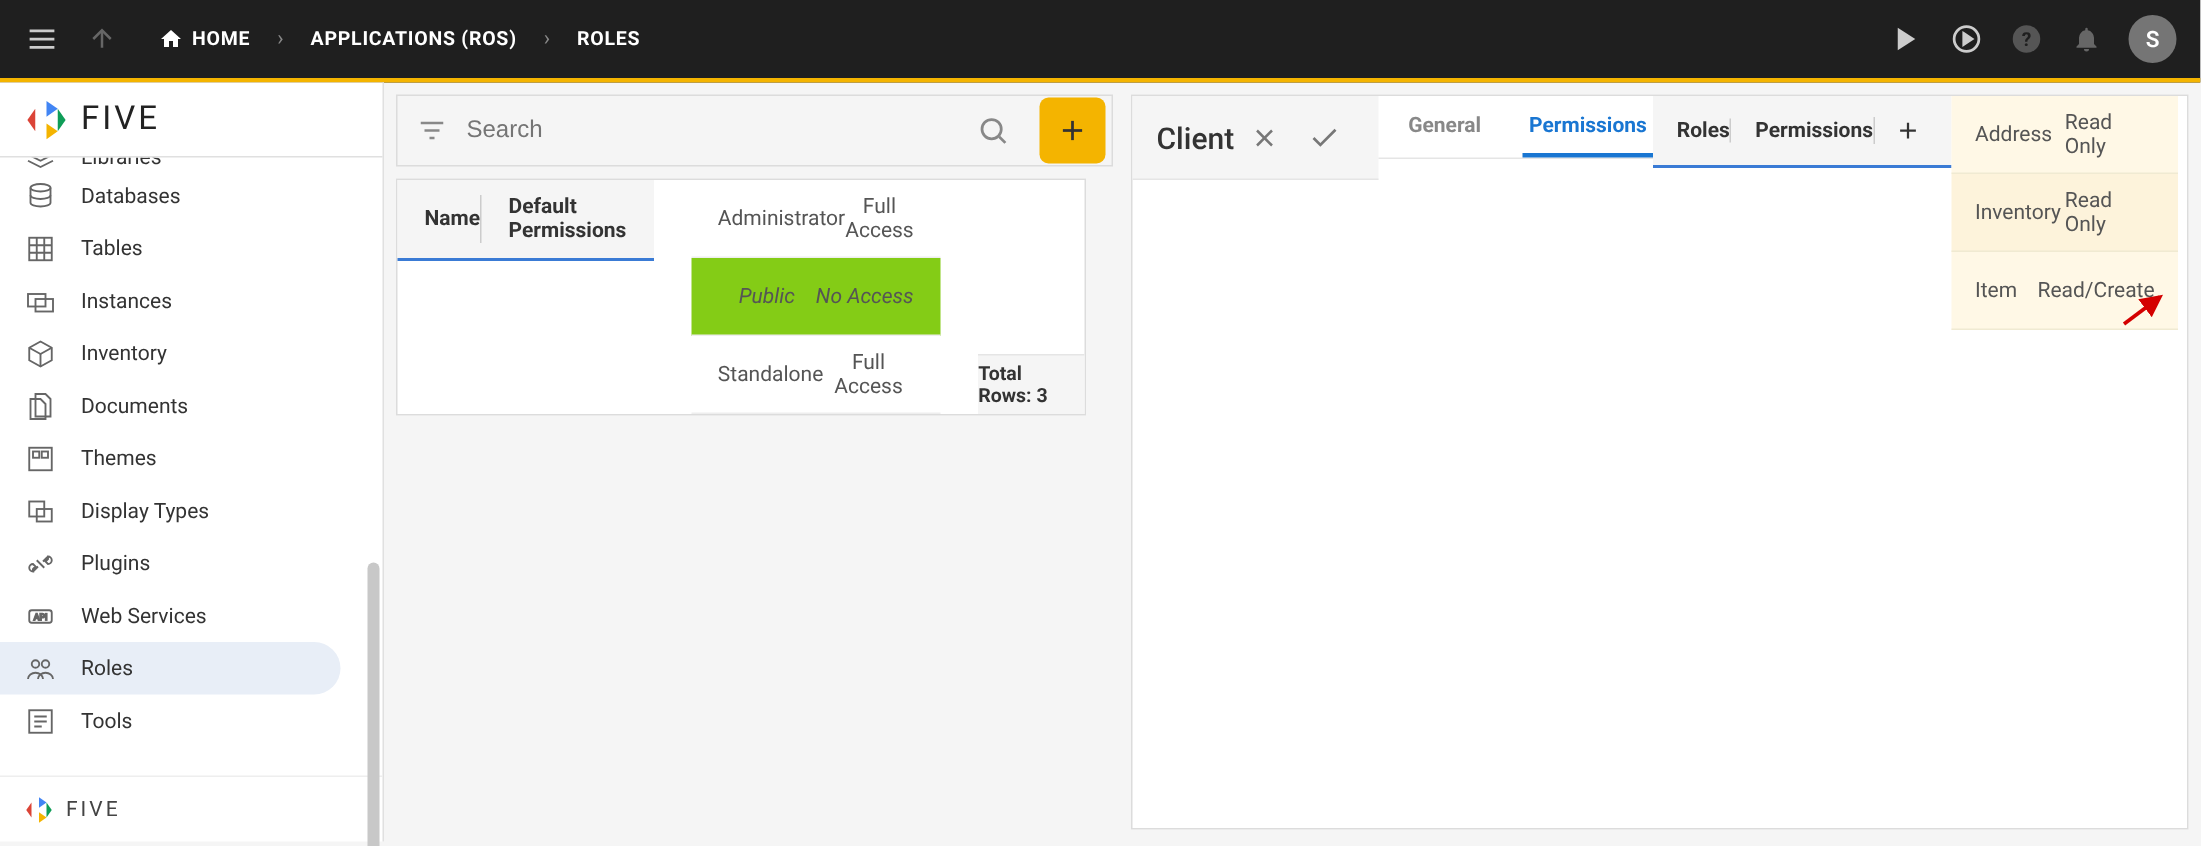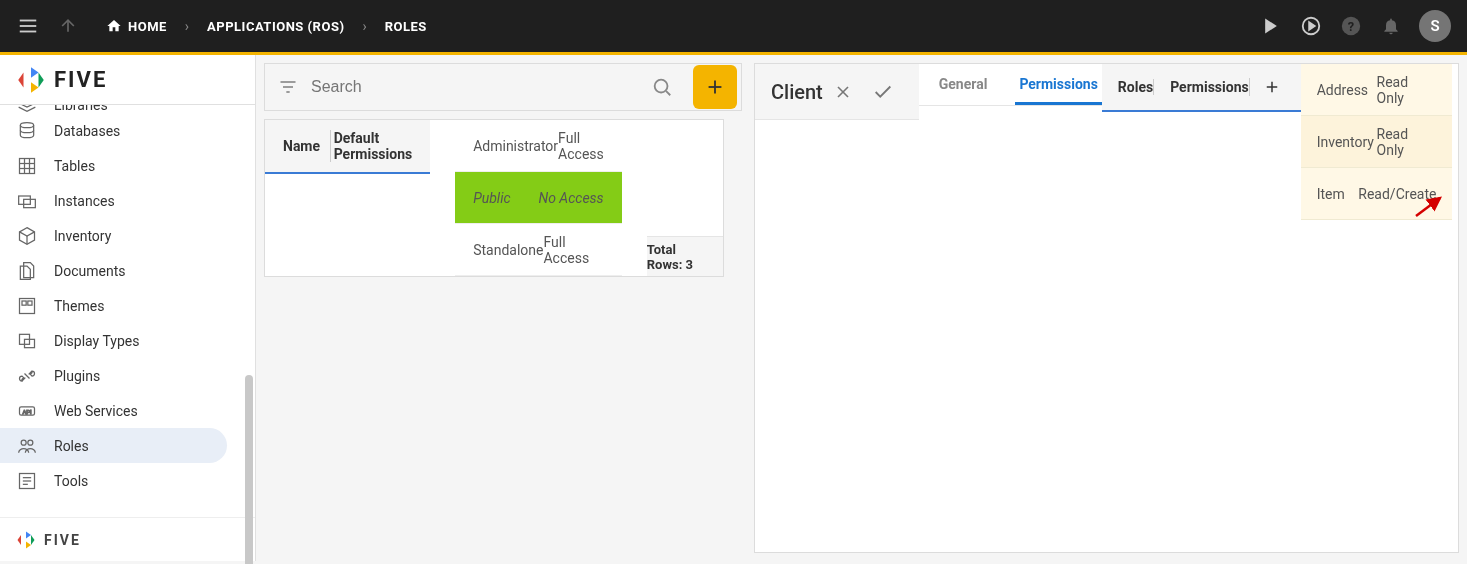--- a/index.html
+++ b/index.html
@@ -68,21 +68,21 @@
   }
   .brand {
     height: 50px;
     display: flex;
     align-items: center;
     padding: 0 16px;
     border-bottom: 1px solid #e0e0e0;
     gap: 8px;
   }
   .brand-logo { width: 30px; height: 30px; }
-  .brand-text { font-size: 22px; font-weight: 700; letter-spacing: 2px; color: #222; }
+  .brand-text { font-size: 22px; font-weight: 400; letter-spacing: 2px; color: #222; }
   .nav {
     flex: 1;
     overflow-y: auto;
     padding-top: 0;
   }
   .nav-item {
     display: flex;
     align-items: center;
     gap: 16px;
     height: 35px;
@@ -154,30 +154,31 @@
     background: #f5f5f5;
     border-bottom: 2px solid #3a7bd5;
     height: 54px;
     align-items: center;
     padding: 0 18px;
     font-weight: 700;
     font-size: 14px;
     color: #333;
   }
   .thead .col { flex:1; display:flex; align-items:center; }
-  .thead .col.sep { border-left: 1px solid #ccc; padding-left: 3px; }
+  .thead .col.sep { border-left: 1px solid #ccc; padding-left: 18px; }
   .trow {
     display: flex;
     height: 52px;
     align-items: center;
     padding: 0 18px;
     font-size: 14px;
     color: #555;
     border-bottom: 1px solid #eee;
     cursor:pointer;
+    text-align:center;
   }
   .trow .col { flex:1; }
   .trow.alt { background: #84cc16; font-style: italic; }
   .tfoot {
     margin-top:auto;
     background:#f5f5f5;
     height: 40px;
     border-top:1px solid #e5e5e5;
     display:flex; justify-content:flex-end; align-items:center;
     padding-right: 16px;

